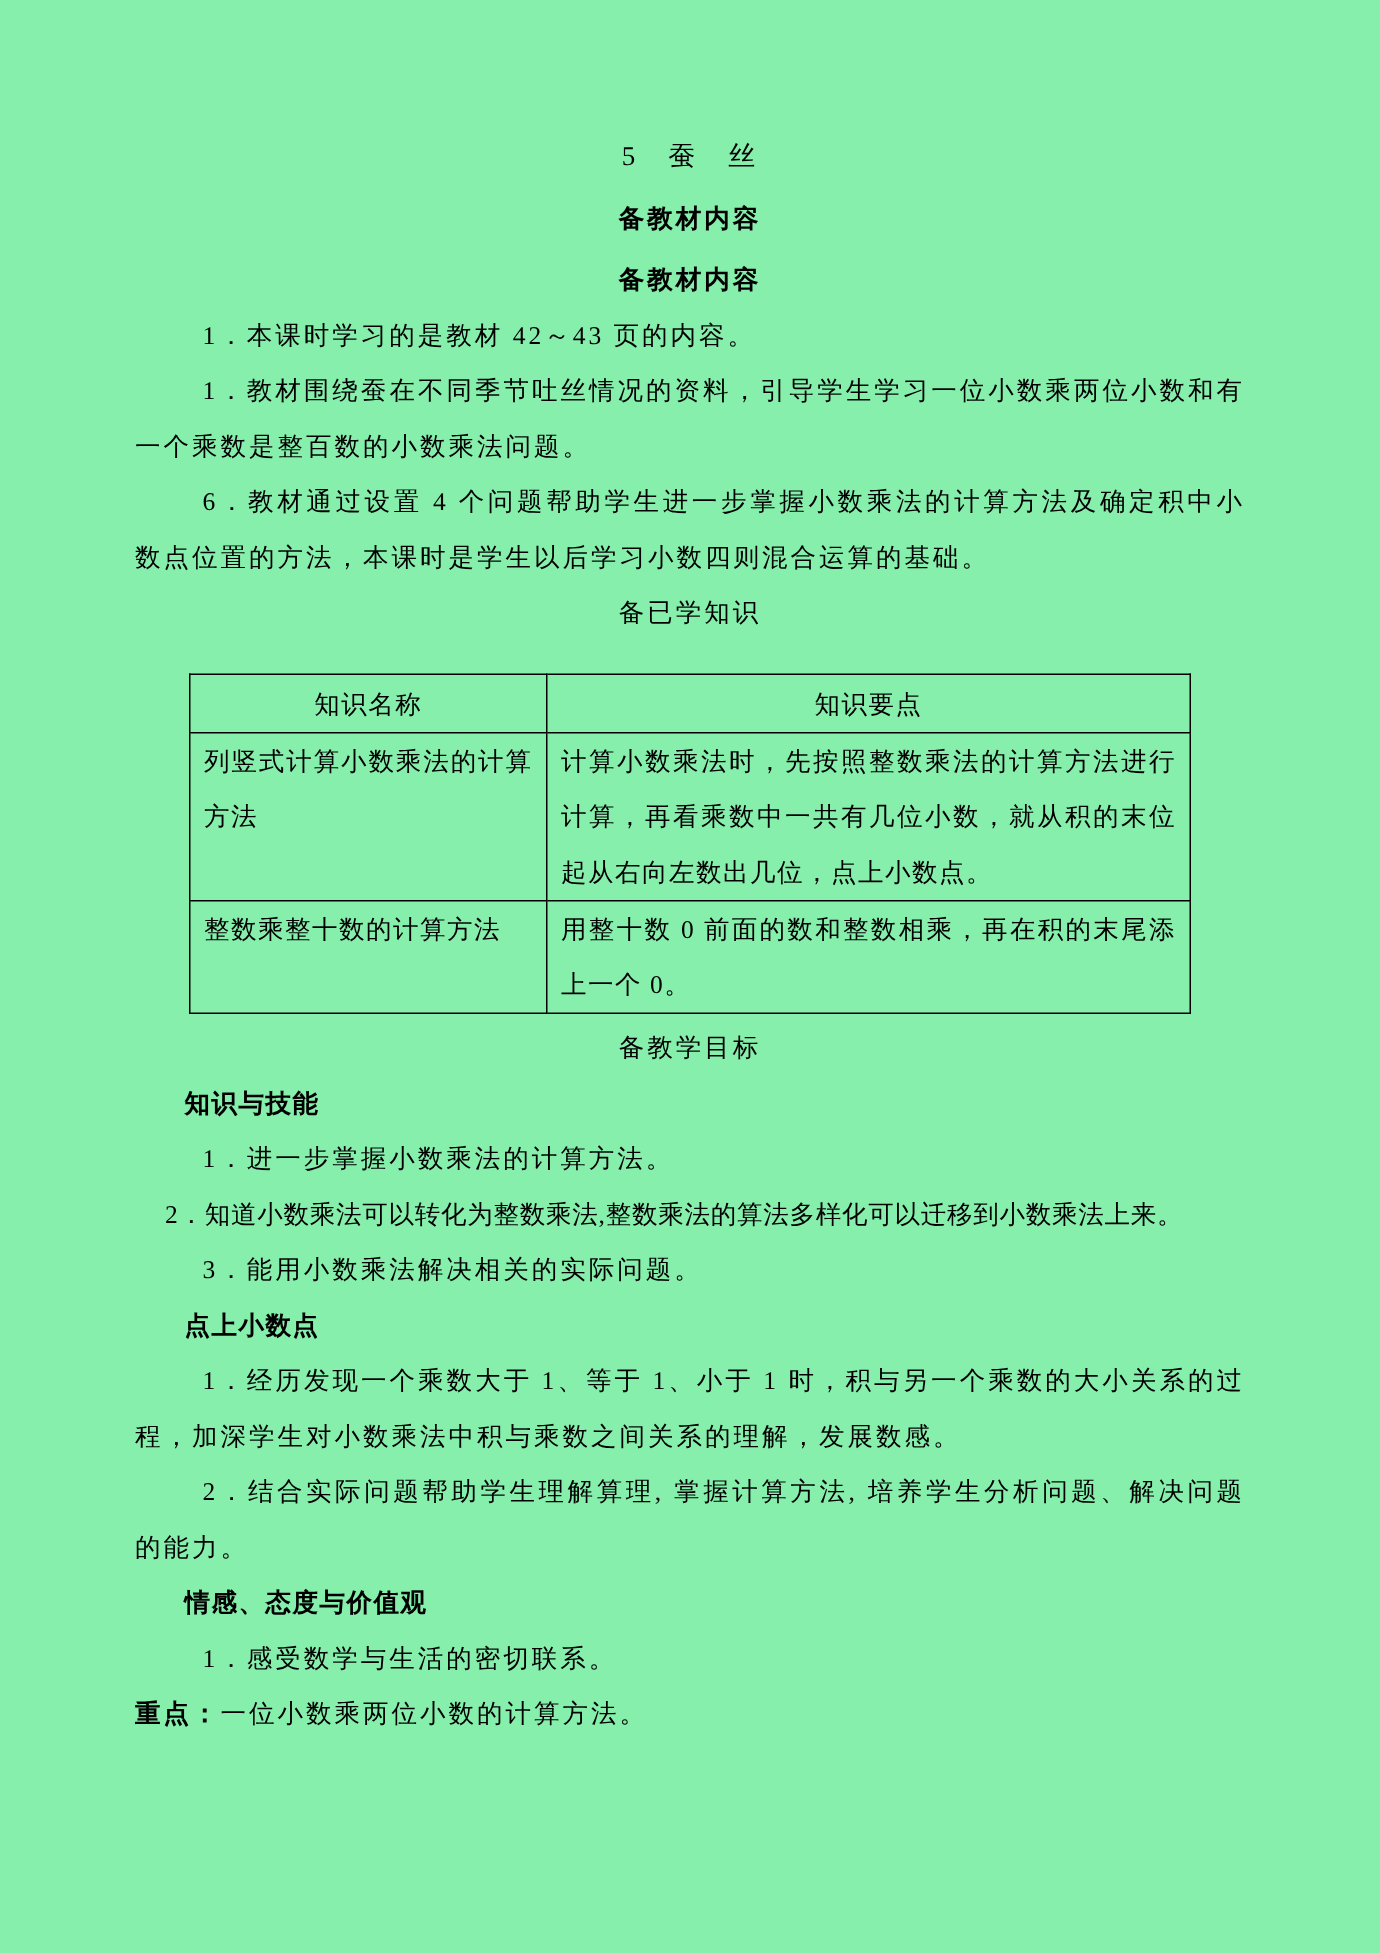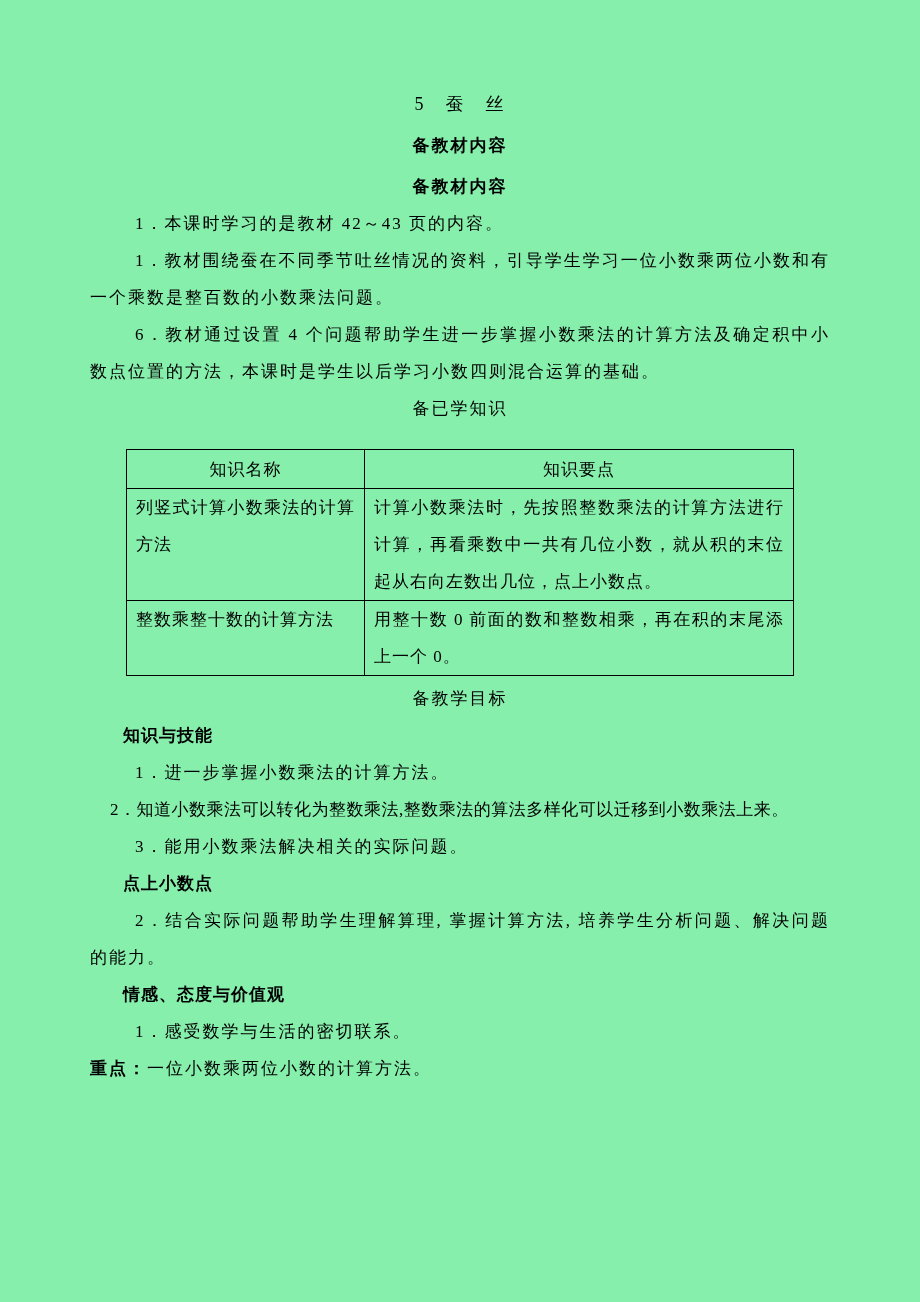--- a/index.html
+++ b/index.html
@@ -87,20 +87,21 @@
     </table>
 
   <div class="center h-center">备教学目标</div>
 
   <div class="sub-head bold-sans">知识与技能</div>
   <div class="para">1．进一步掌握小数乘法的计算方法。</div>
   <div class="para-tight">2．知道小数乘法可以转化为整数乘法,整数乘法的算法多样化可以迁移到小数乘法上来。</div>
   <div class="para">3．能用小数乘法解决相关的实际问题。</div>
 
   <div class="sub-head bold-sans">点上小数点</div>
+  <div class="para">1．经历发现一个乘数大于 1、等于 1、小于 1 时，积与另一个乘数的大小关系的过程，加深学生对小数乘法中积与乘数之间关系的理解，发展数感。</div>
   <div class="para">2．结合实际问题帮助学生理解算理, 掌握计算方法, 培养学生分析问题、解决问题的能力。</div>
 
   <div class="sub-head bold-sans">情感、态度与价值观</div>
   <div class="para">1．感受数学与生活的密切联系。</div>
 
 
   <div class="keypoint-line">
     <span class="bold-sans">重点：</span><span>一位小数乘两位小数的计算方法。</span>
   </div>
 

